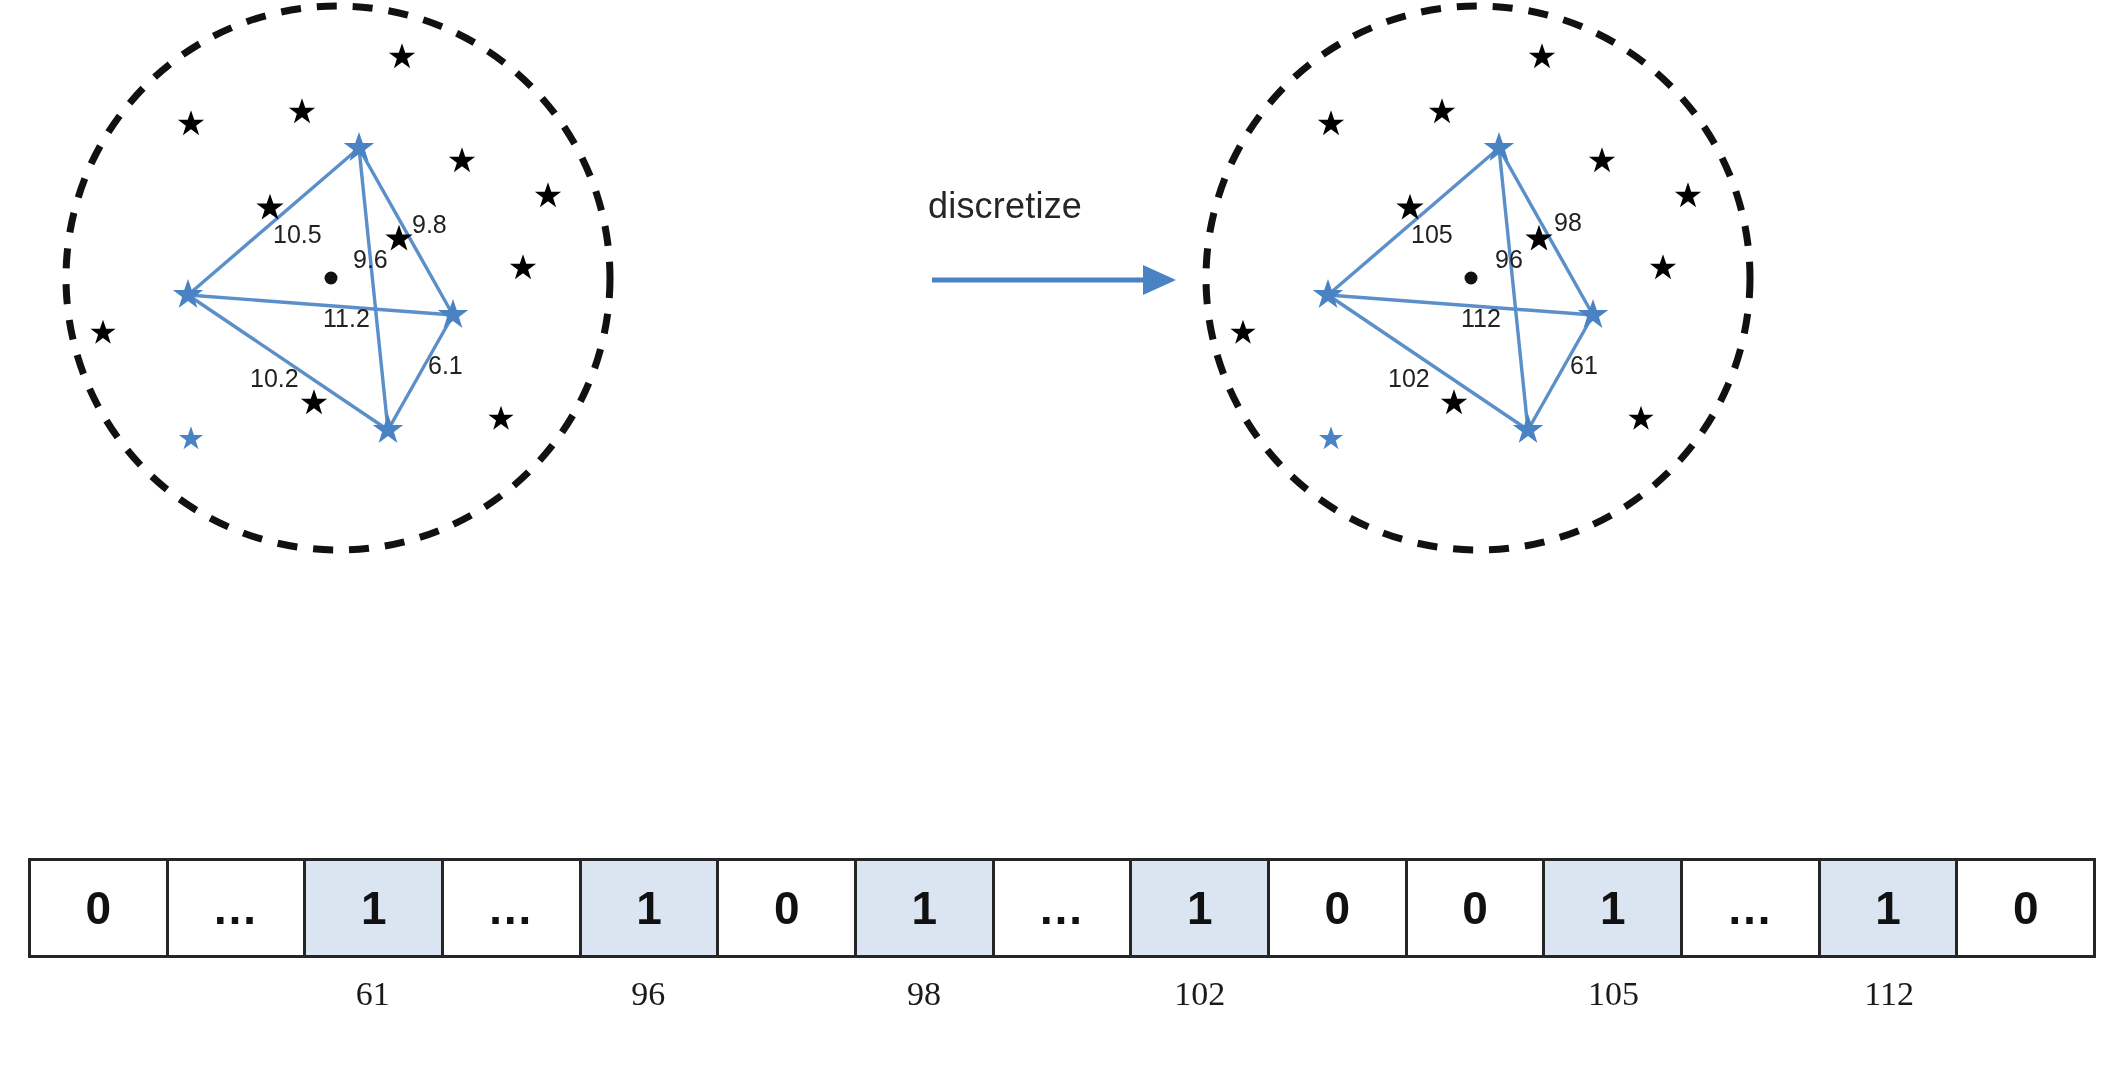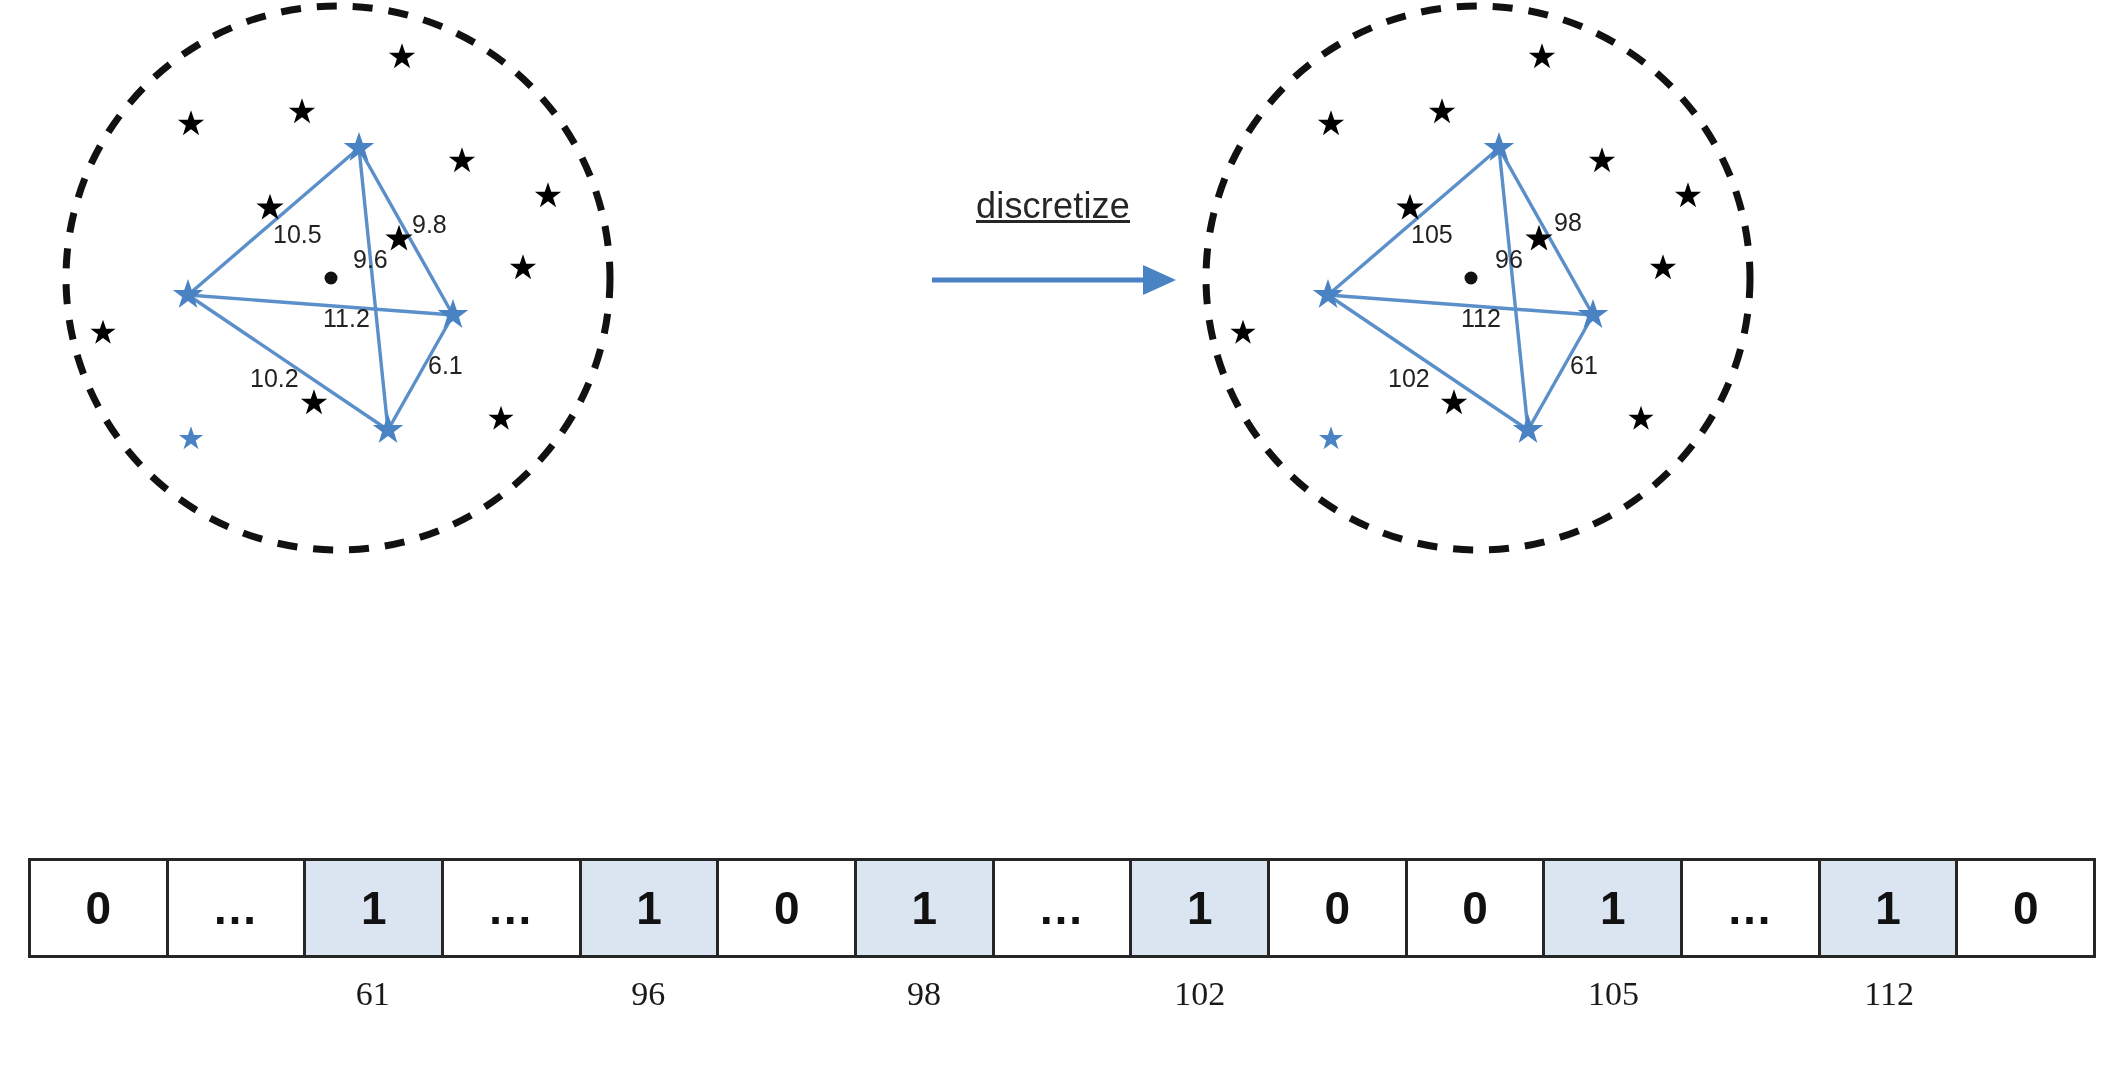--- a/index.html
+++ b/index.html
@@ -11,22 +11,22 @@
   
   .panel{position:absolute;top:0;width:880px;height:600px;}
   #panel-left{left:20px;}
   #panel-right{left:1160px;}
   .panel svg{display:block;width:100%;height:100%;overflow:visible;}
 
   .edge-label{font-family:"Liberation Sans", sans-serif;font-size:25px;fill:#222;}
 
   
   #transform{position:absolute;left:920px;top:185px;width:250px;height:140px;}
-  #transform .caption{position:absolute;left:0;top:0;width:250px;text-align:center;
-        font-size:36px;color:#262626;letter-spacing:.2px;text-decoration:underline;}
+  #transform .caption{position:absolute;left:0;top:0;width:250px;
+        font-size:36px;color:#262626;letter-spacing:.2px;}
   #transform svg{position:absolute;left:0;top:70px;width:250px;height:50px;}
 
   
   #bitarray{position:absolute;left:20px;top:858px;width:2068px;height:100px;
             display:flex;border:3px solid #262626;box-sizing:border-box;background:#fff;}
   .cell{flex:1 1 0;border-right:3px solid #262626;box-sizing:border-box;
         display:flex;align-items:center;justify-content:center;
         font-size:46px;font-weight:bold;color:#111;background:#fff;}
   .cell:last-child{border-right:none;}
   .cell.hl{background:#dbe5f1;}

